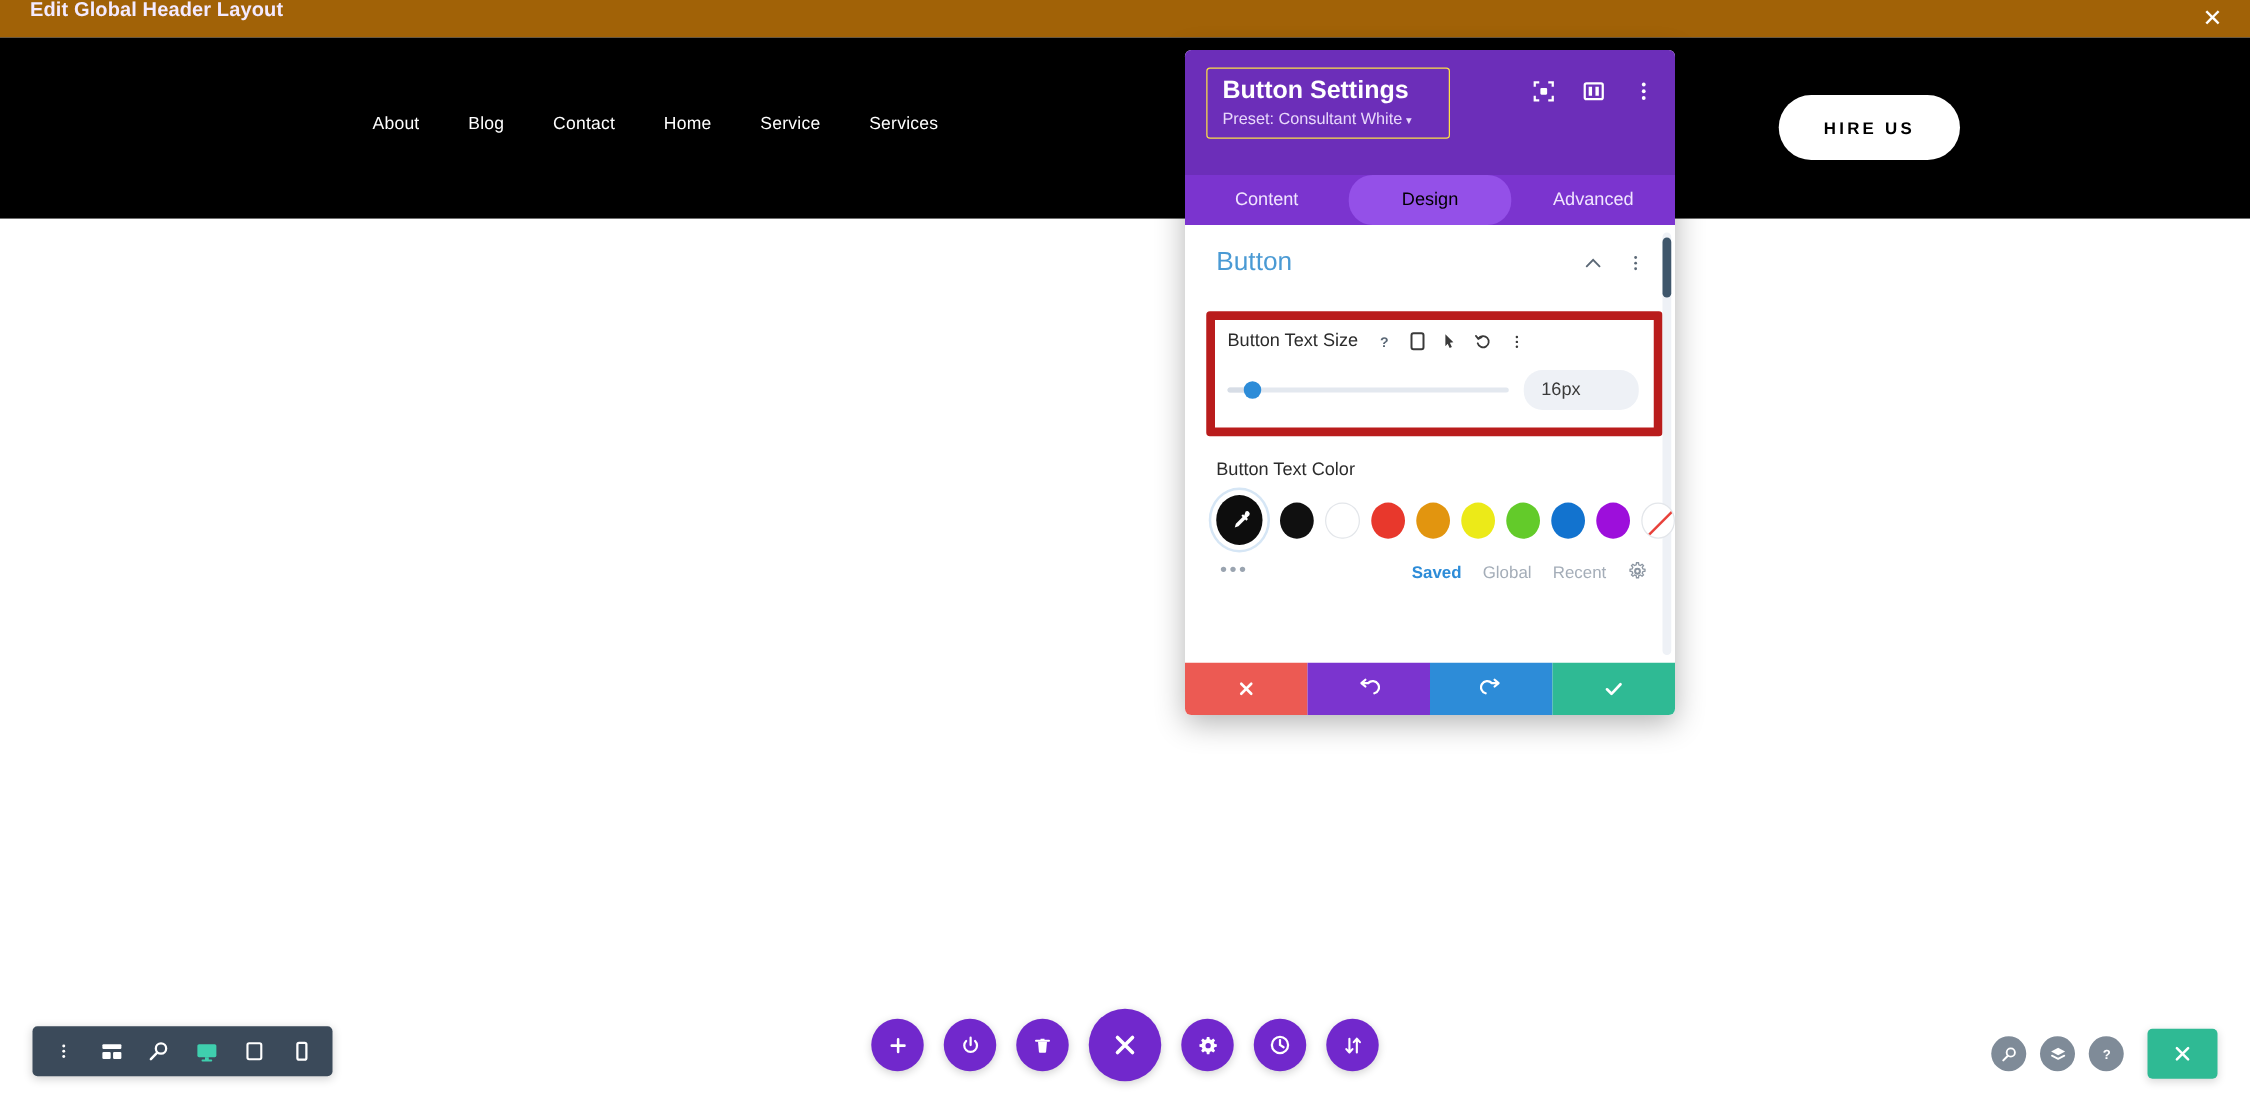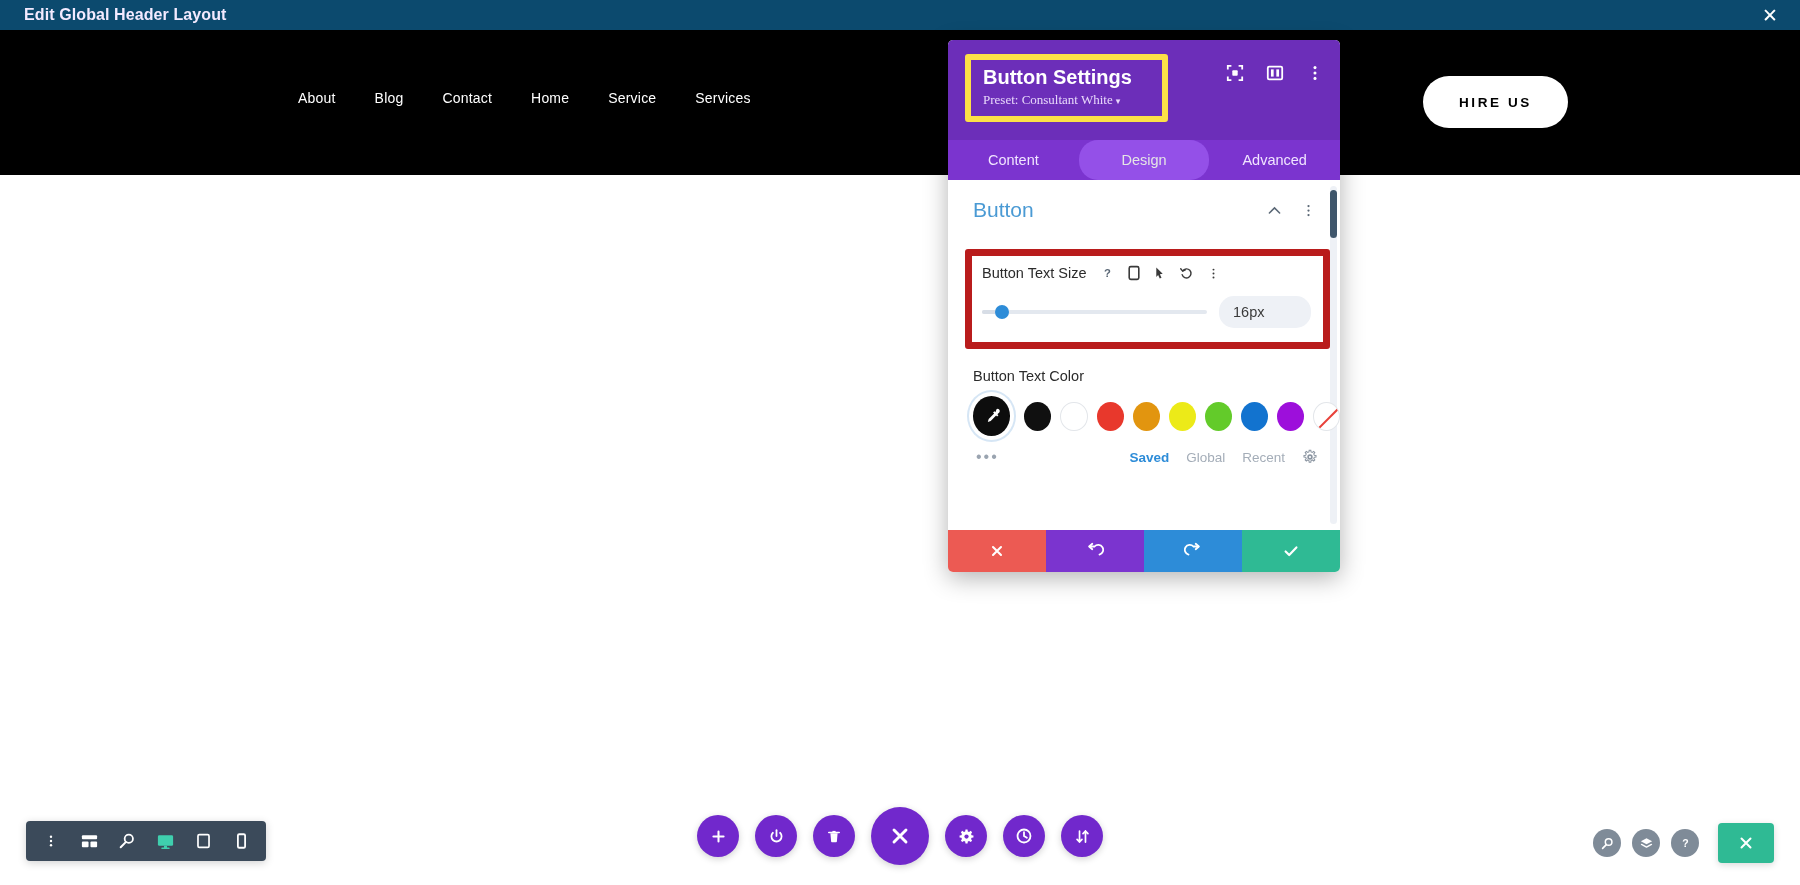--- a/index.html
+++ b/index.html
@@ -7,22 +7,22 @@
     width: 1800px; height: 885px;
     font-family: "Liberation Sans", sans-serif;
     background: #ffffff;
     overflow: hidden;
   }
   .stage { position: relative; width: 1800px; height: 885px; }
 
   
   .admin-bar {
     position: absolute; left: 0; top: 0; width: 1800px; height: 30px;
-    background: #0c4a6e;
-    display: flex; align-items: center;
+    background: #a16207;
+    display: flex; 
   }
   .admin-bar-title {
     color: #f3eaff; font-size: 16px; font-weight: 700;
     margin-left: 24px; letter-spacing: .1px;
   }
   .admin-bar-close {
     position: absolute; right: 22px; top: 50%; transform: translateY(-50%);
     color: #ffffff; font-size: 19px; font-weight: 400; line-height: 1;
     cursor: pointer;
   }
@@ -60,42 +60,42 @@
     position: absolute; left: 948px; top: 40px;
     width: 392px; border-radius: 5px; overflow: hidden;
     box-shadow: 0 6px 24px rgba(0,0,0,.30);
     background: #ffffff;
   }
   .modal-head {
     position: relative; background: #6c2eb9; height: 100px;
   }
   .modal-title-wrap {
     position: absolute; left: 17px; top: 14px;
-    border: 6px solid #fde047; border-radius: 3px;
+    border: 1px solid #fde047; border-radius: 3px;
     padding: 6px 30px 8px 12px;
   }
   .modal-title {
     color: #ffffff; font-size: 20px; font-weight: 700; line-height: 1.15;
   }
   .modal-preset {
-    color: #e8d8fb; font-size: 13px; margin-top: 3px; cursor: pointer; font-family: Liberation Serif, serif;
+    color: #e8d8fb; font-size: 13px; margin-top: 3px; cursor: pointer;
   }
   .modal-preset .caret { font-size: 9px; margin-left: 3px; }
   .modal-head-icons {
     position: absolute; right: 16px; top: 24px;
     display: flex; align-items: center; gap: 22px;
   }
   .hicon { width: 18px; height: 18px; cursor: pointer; display: block; }
 
   .tabs { display: flex; background: #7b34cf; height: 40px; }
   .tab {
     flex: 1; display: flex; align-items: center; justify-content: center;
     color: #f1e5ff; font-size: 14.5px; cursor: pointer; border-radius: 19px;
   }
-  .tab.active { background: #9450e8; color: #e5e5e5; }
+  .tab.active { background: #9450e8; color: #000000; }
 
   .modal-body {
     position: relative; background: #ffffff;
     padding: 0 0 6px 0; height: 350px; overflow: hidden;
   }
   .scroll-track {
     position: absolute; right: 3px; top: 6px; width: 7px; height: 338px;
     background: #eef1f6; border-radius: 4px;
   }
   .scroll-thumb {

